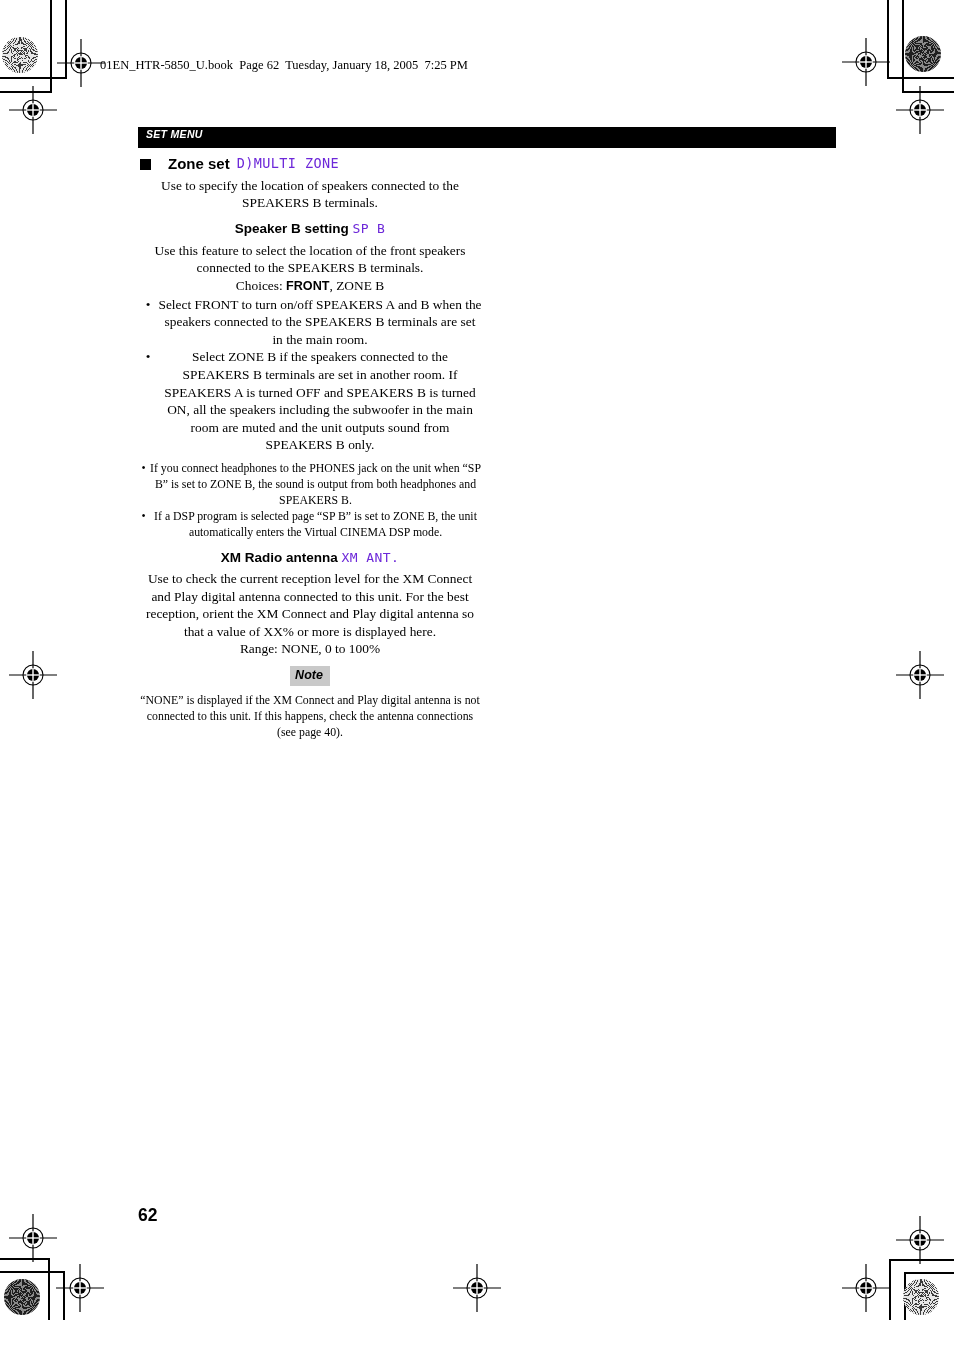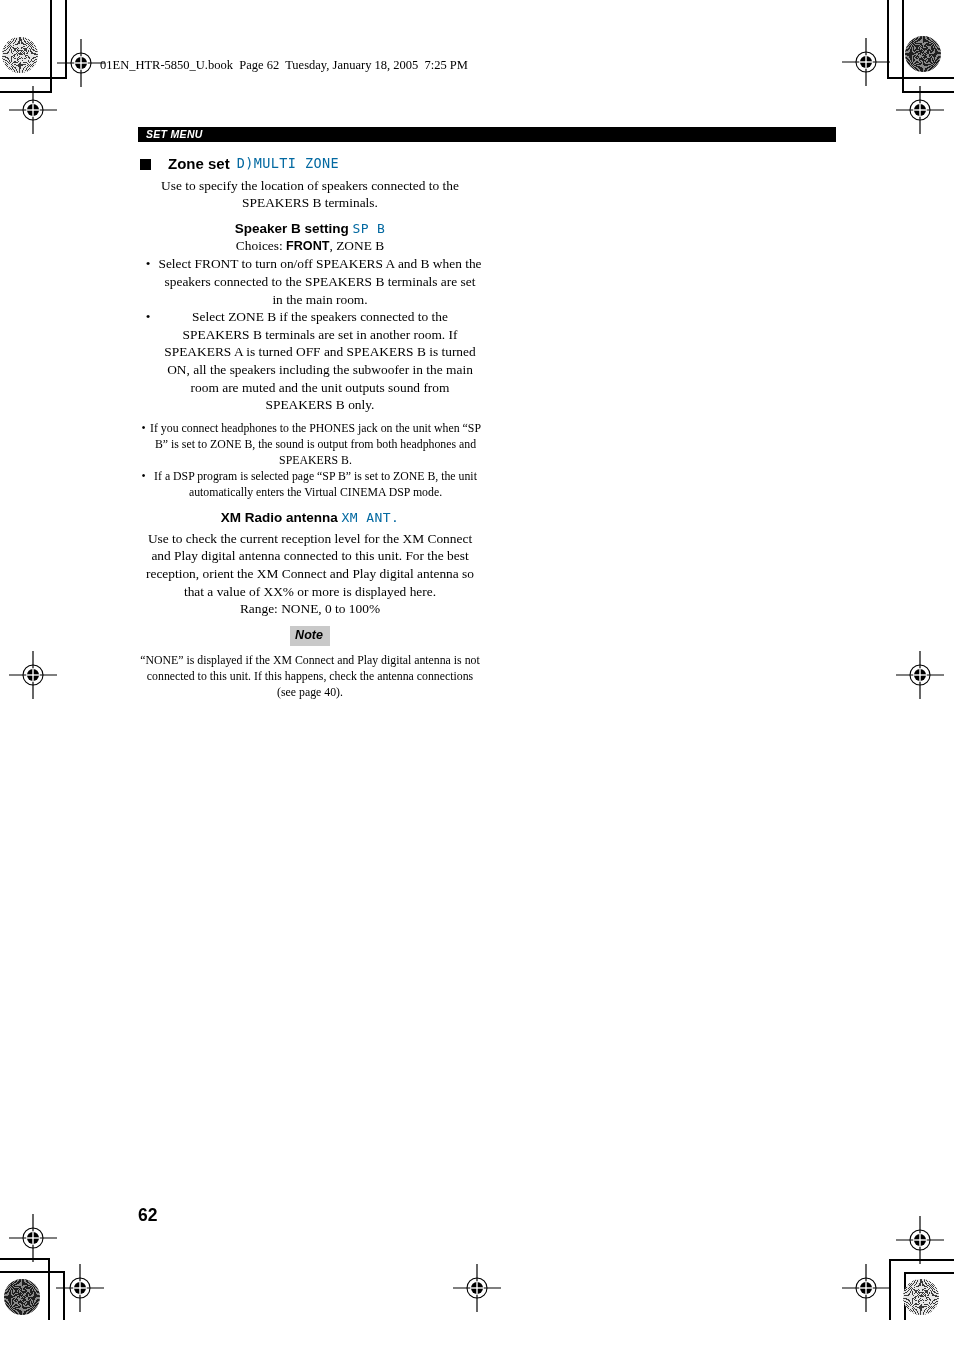--- a/index.html
+++ b/index.html
@@ -12,32 +12,32 @@
   .regmark{position:absolute;width:48px;height:48px;}
   .pinwheel{position:absolute;width:36px;height:36px;border-radius:50%;}
   .pinwheel-light{background:repeating-conic-gradient(#3c3c3c 0deg 2deg,#e7e7e7 2deg 5.5deg);}
   .pinwheel-dark{background:repeating-conic-gradient(#1e1e1e 0deg 2.6deg,#8a8a8a 2.6deg 4.6deg);}
   
   .header-line{
     position:absolute;left:100px;top:58px;
     font-family:"Liberation Serif",serif;font-size:12.5px;white-space:pre;text-align:center;
   }
   .menu-bar{
-    position:absolute;left:138px;top:127px;width:698px;height:15px;background:#000;
+    position:absolute;left:138px;top:127px;width:698px;height:21px;background:#000;
     color:#fff;font-family:"Liberation Sans",sans-serif;font-style:italic;font-weight:bold;
     font-size:10.5px;line-height:15px;padding-left:8px;box-sizing:border-box;letter-spacing:.3px;
   }
   .content{
     position:absolute;left:138px;top:150px;width:344px;
     font-size:13.4px;line-height:17.6px;text-align:center;
   }
   .sec-heading{display:flex;align-items:center;margin-top:5px;}
   .sec-square{width:11px;height:11px;background:#000;flex:0 0 auto;margin:1px 17px 0 2px;}
   .sec-title{font-family:"Liberation Sans",sans-serif;font-weight:bold;font-size:15px;}
-  .lcd{font-family:"DejaVu Sans Mono",monospace;font-size:13px;letter-spacing:.4px;color:#0369a1;font-weight:normal;}
+  .lcd{font-family:"DejaVu Sans Mono",monospace;font-size:13px;letter-spacing:.4px;color:#6d28d9;font-weight:normal;}
   .sec-heading .lcd{margin-left:7px;font-size:13.5px;}
   .sub-heading{margin-top:8px;font-family:"Liberation Sans",sans-serif;font-weight:bold;font-size:13.5px;line-height:17px;}
   .sub-heading .lcd{}
   p{margin:0;}
   .para{margin-top:4px;}
   .choices .bold-sans{font-family:"Liberation Sans",sans-serif;font-weight:bold;font-size:12.6px;}
   ul.bullets{list-style:none;margin:0;padding:0;}
   ul.bullets li{display:flex;}
   ul.bullets .marker{flex:0 0 20px;}
   .note-label{
@@ -142,20 +142,21 @@
     <span class="lcd">D)MULTI ZONE</span>
   </div>
 
   <p class="para">Use to specify the location of speakers connected to the SPEAKERS B terminals.</p>
 
   <div class="sub-heading">
     <span>Speaker B setting</span>
     <span class="lcd">SP B</span>
   </div>
 
+  <p class="para" style="margin-top:5px;">Use this feature to select the location of the front speakers connected to the SPEAKERS B terminals.</p>
 
   <p class="choices"><span>Choices: </span><span class="bold-sans">FRONT</span><span>, ZONE B</span></p>
 
   <ul class="bullets">
     <li>
       <span class="marker">•</span>
       <span>Select FRONT to turn on/off SPEAKERS A and B when the speakers connected to the SPEAKERS B terminals are set in the main room.</span>
     </li>
     <li>
       <span class="marker">•</span>

